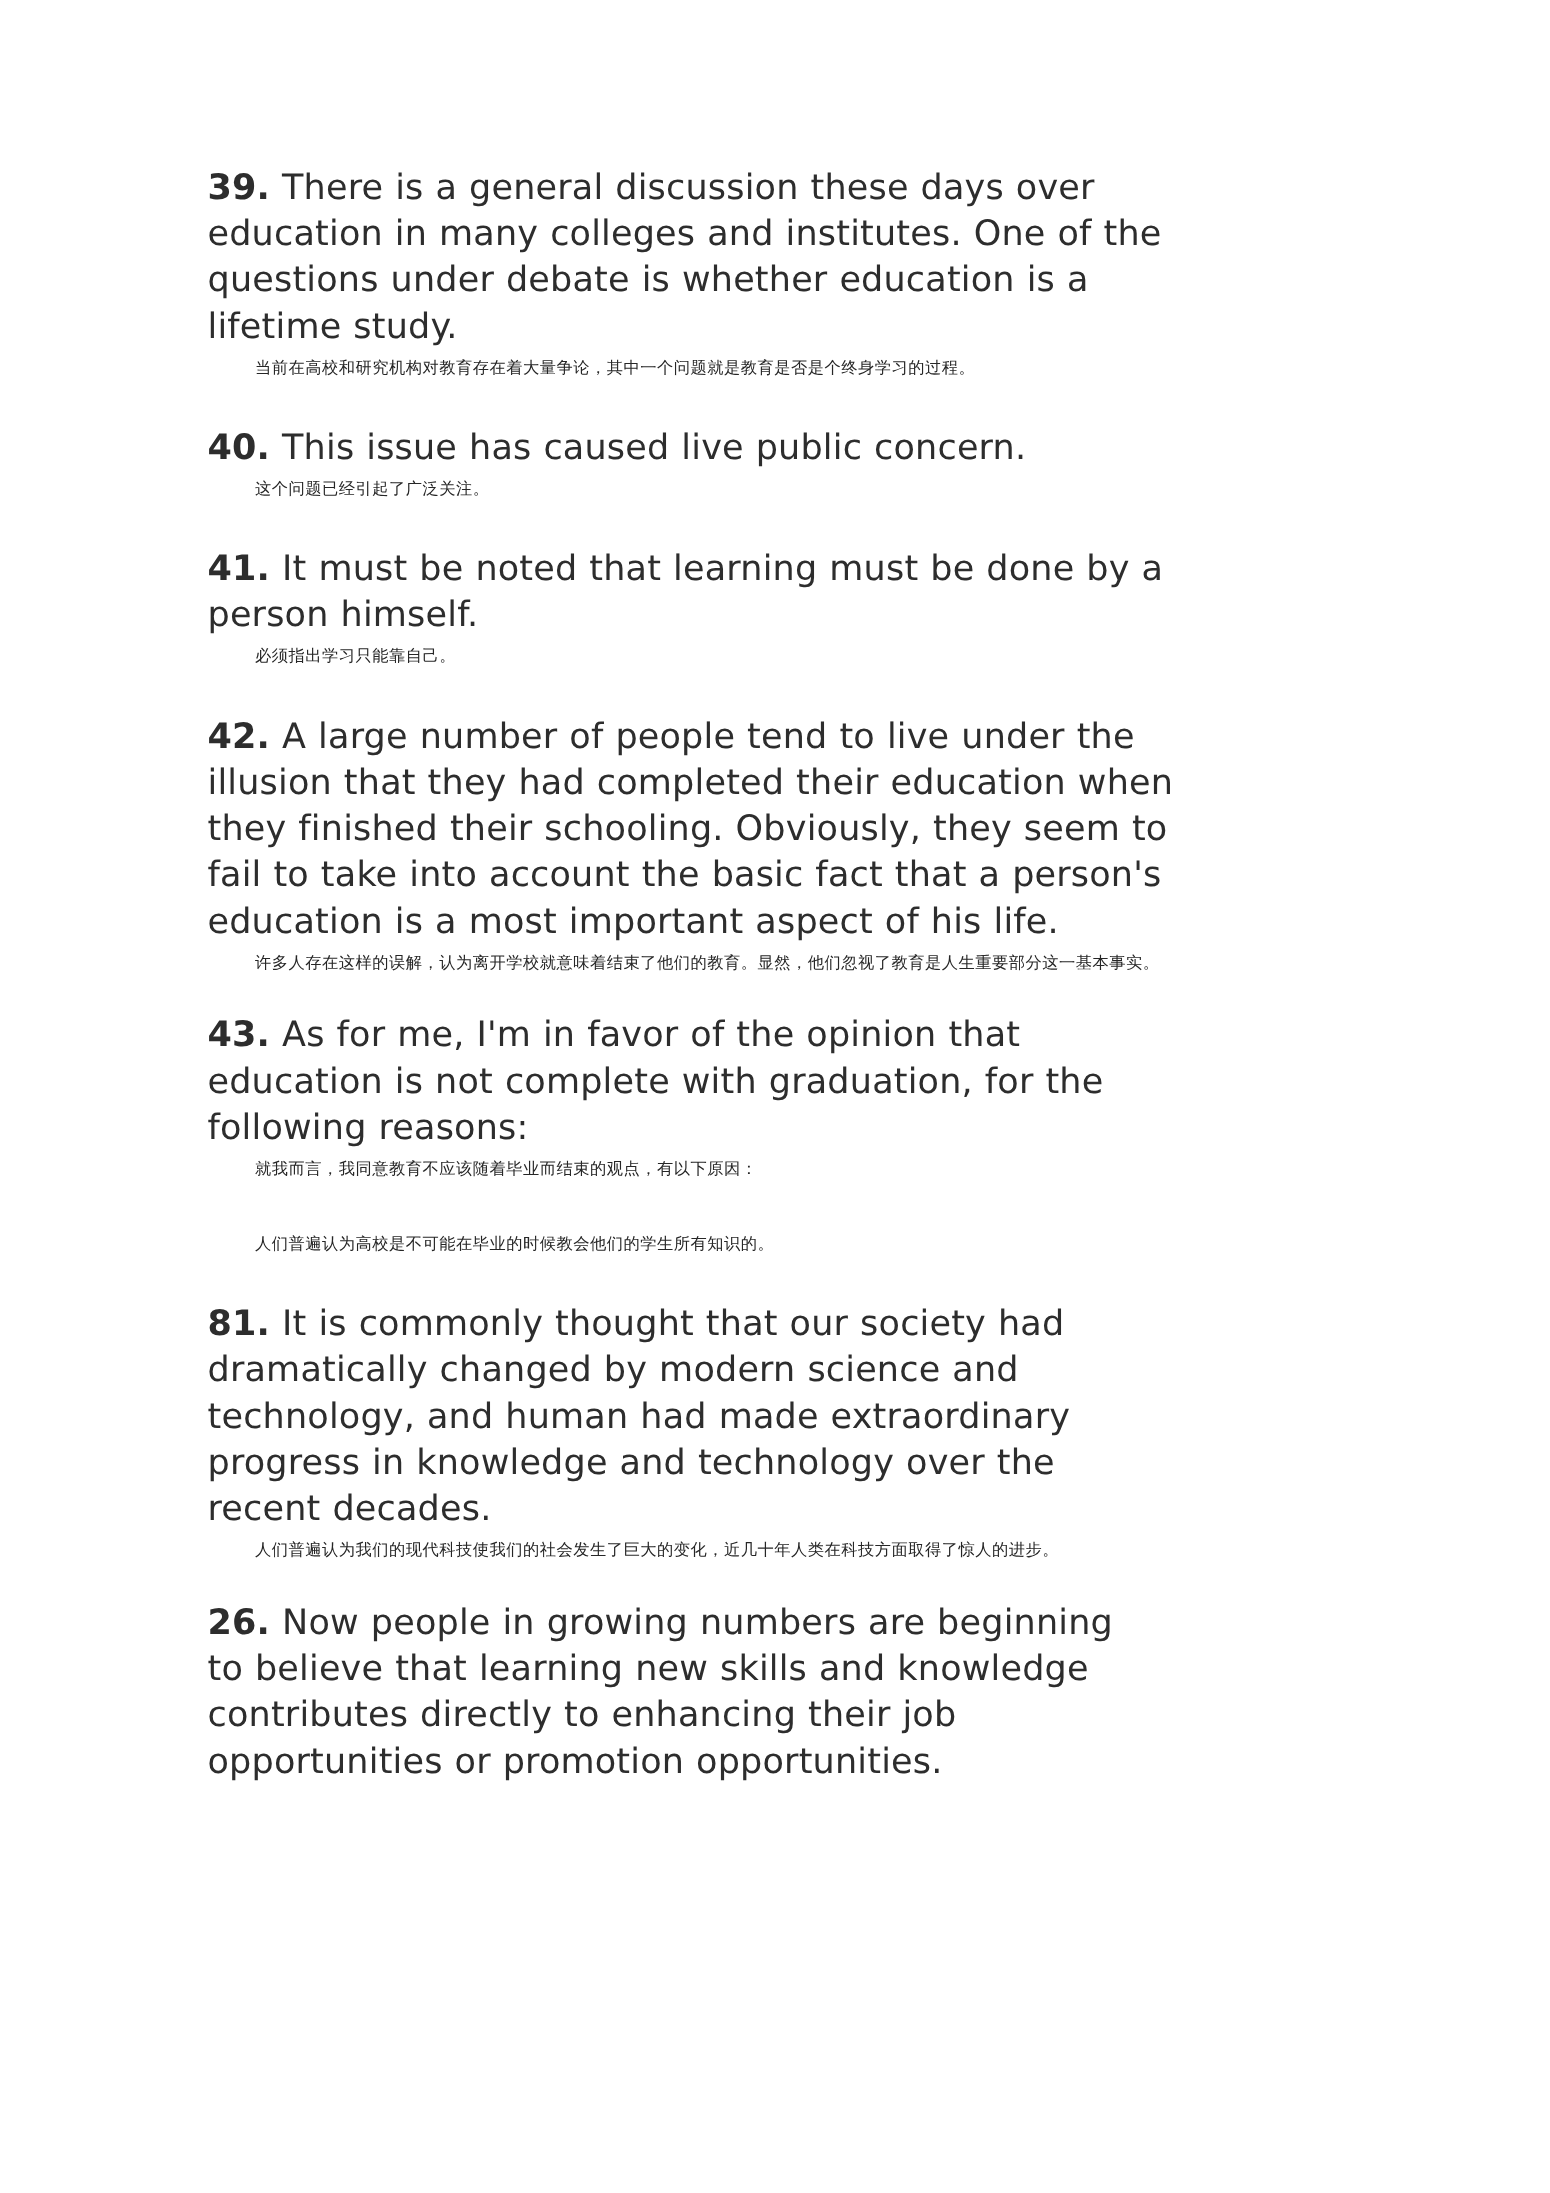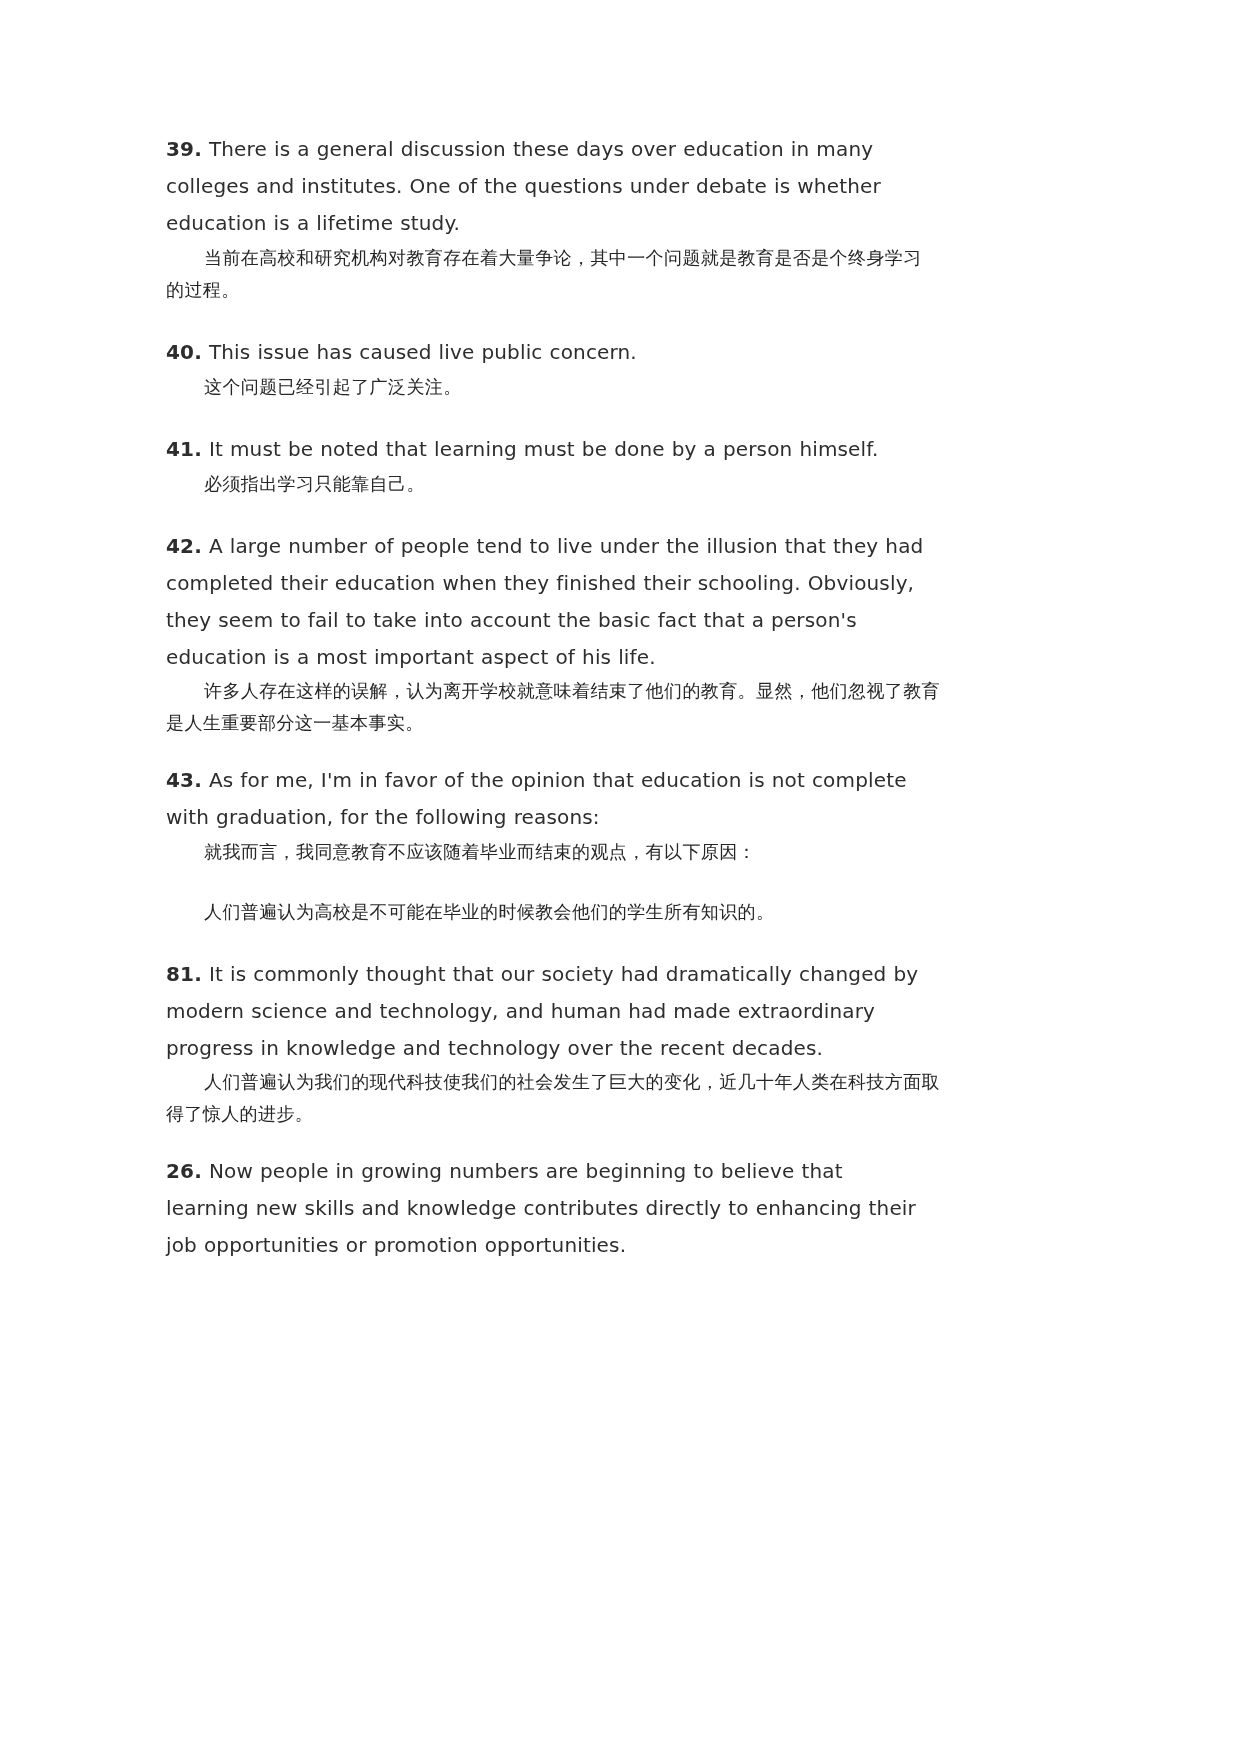--- a/index.html
+++ b/index.html
@@ -30,47 +30,47 @@
     width: 790px;
   }
   .entry {
     margin: 0 0 28px 0;
   }
   .entry:last-child {
     margin-bottom: 0;
   }
   .en {
     font-family: "DejaVu Sans", sans-serif;
-    font-size: 20px;
+    font-size: 28px;
     line-height: 37px;
     letter-spacing: 0.15px;
     color: #2d2d2d;
     margin: 0;
     text-align: left;
     font-weight: 400;
     word-spacing: 0.5px;
   }
   .en .num {
     font-weight: 700;
   }
   .zh {
     font-family: "DejaVu Serif", serif;
-    font-size: 18px;
+    font-size: 13px;
     line-height: 32px;
     color: #262626;
     margin: 0;
     text-indent: 38px;
     letter-spacing: 0.4px;
   }
   
   .w-narrow { width: 760px; }
   .w-mid    { width: 775px; }
   .w-wide   { width: 790px; }
   .zh-narrow { width: 770px; }
-  .zh-wide   { width: 790px; font-family: Liberation Mono, monospace; }
+  .zh-wide   { width: 790px; }
 
   .gap-sm { margin-bottom: 22px; }
   .gap-md { margin-bottom: 28px; }
 </style>
 </head>
 <body>
 
 <div class="page">
   <div class="content">
 

